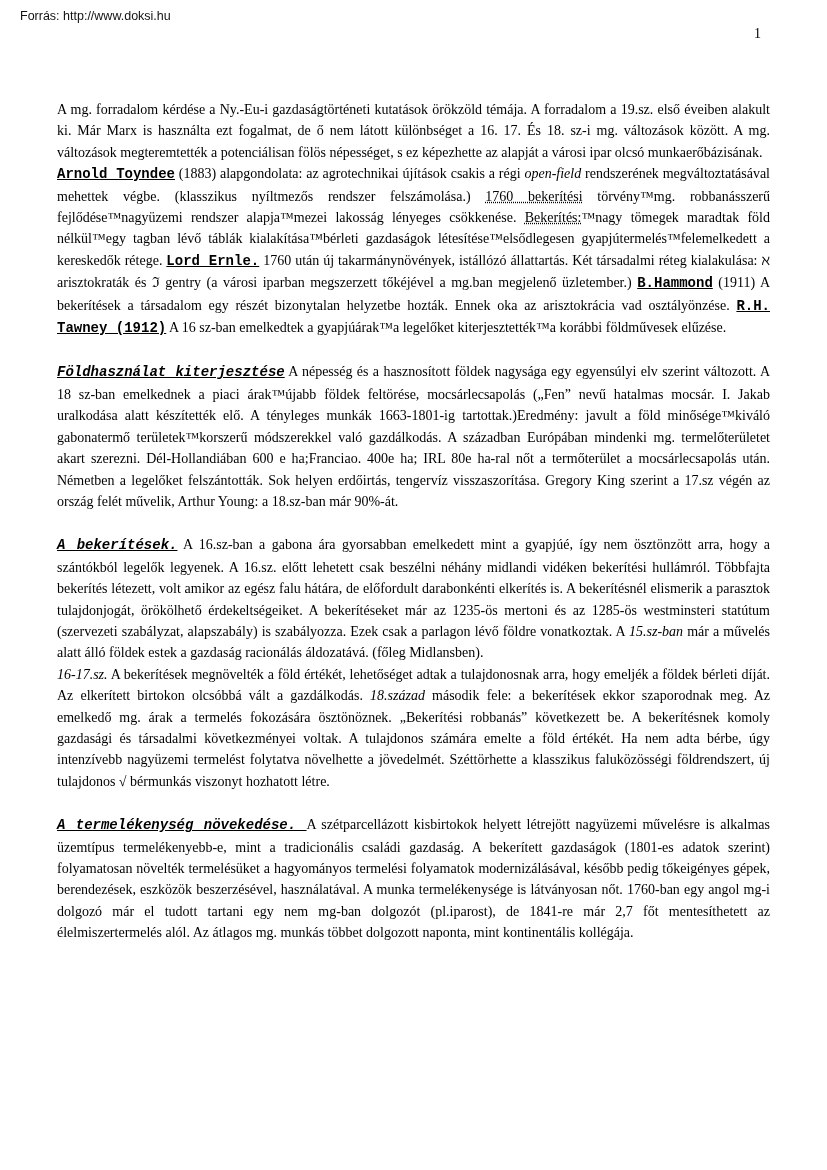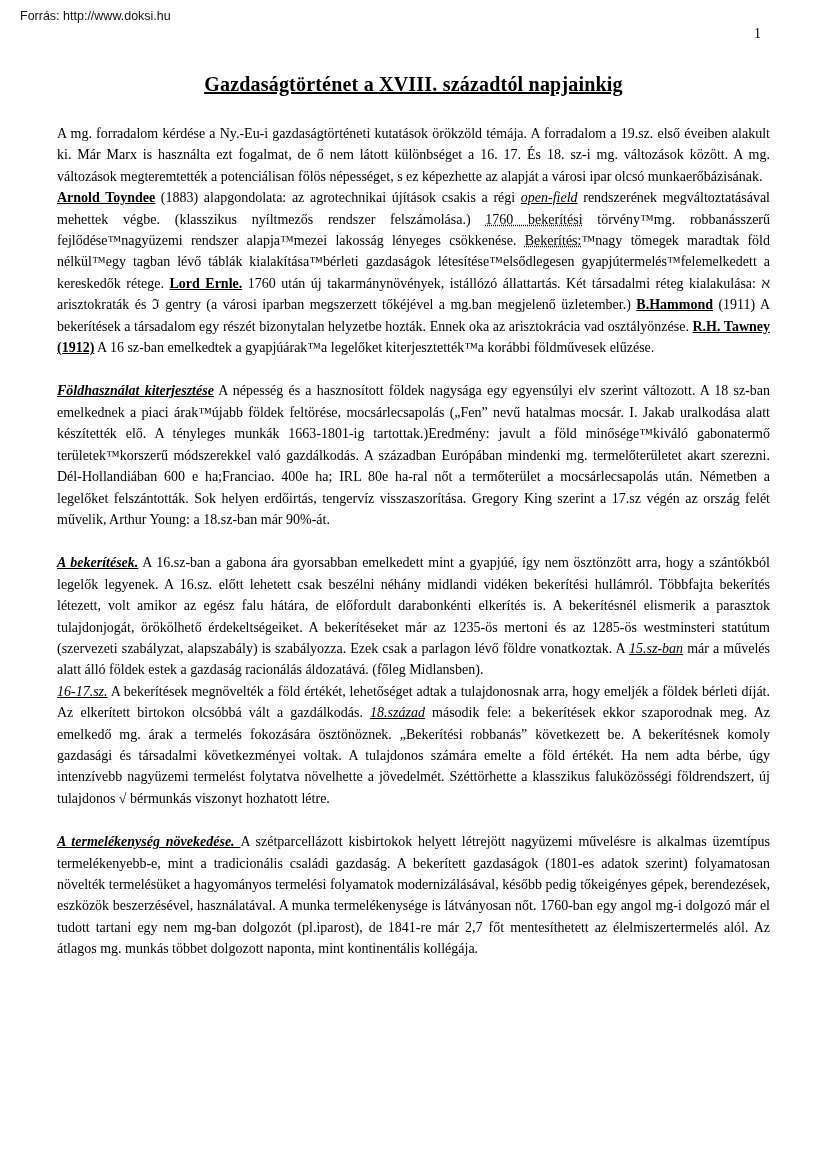--- a/index.html
+++ b/index.html
@@ -48,33 +48,32 @@
   }
   .doc-body {
     margin-top: 27px;
     font-size: 14px;
     line-height: 21.4px;
     text-align: justify;
   }
   .doc-body p.para { margin: 0; }
   .doc-body p.para.gap { margin-top: 22px; }
   
-  .s-b { font-weight: bold; }
-  .s-i { font-style: italic; text-decoration: underline; }
+  .s-b { font-weight: bold; font-family: Liberation Mono, monospace; }
+  .s-i { font-style: italic; }
   .s-u { text-decoration: underline; }
   .s-d { text-decoration: underline; text-decoration-style: dotted; }
 </style>
 </head>
 <body>
 
 <div class="page">
   <div class="source-header">Forrás: http://www.doksi.hu</div>
   <div class="page-number">1</div>
   <div class="content">
-    <h1 class="doc-title">Gazdaságtörténet a XVIII. századtól napjainkig</h1>
     <div class="doc-body">
         <p class="para"><span class="">A mg. forradalom kérdése a Ny.-Eu-i gazdaságtörténeti kutatások örökzöld témája. A forradalom a 19.sz. első éveiben alakult ki. Már Marx is használta ezt fogalmat, de ő nem látott különbséget a 16. 17. És 18. sz-i mg. változások között. A mg. változások megteremtették a potenciálisan fölös népességet, s ez képezhette az alapját a városi ipar olcsó munkaerőbázisának.</span></p>
         <p class="para"><span class="s-b s-u">Arnold Toyndee</span><span class=""> (1883) alapgondolata: az agrotechnikai újítások csakis a régi </span><span class="s-i">open-field</span><span class=""> rendszerének megváltoztatásával mehettek végbe. (klasszikus nyíltmezős rendszer felszámolása.) </span><span class="s-d">1760 bekerítési</span><span class=""> törvény™mg. robbanásszerű fejlődése™nagyüzemi rendszer alapja™mezei lakosság lényeges csökkenése. </span><span class="s-d">Bekerítés:</span><span class="">™nagy tömegek maradtak föld nélkül™egy tagban lévő táblák kialakítása™bérleti gazdaságok létesítése™elsődlegesen gyapjútermelés™felemelkedett a kereskedők rétege. </span><span class="s-b s-u">Lord Ernle.</span><span class=""> 1760 után új takarmánynövények, istállózó állattartás. Két társadalmi réteg kialakulása: ℵ arisztokraták és ℑ gentry (a városi iparban megszerzett tőkéjével a mg.ban megjelenő üzletember.) </span><span class="s-b s-u">B.Hammond</span><span class=""> (1911) A bekerítések a társadalom egy részét bizonytalan helyzetbe hozták. Ennek oka az arisztokrácia vad osztályönzése. </span><span class="s-b s-u">R.H. Tawney (1912)</span><span class=""> A 16 sz-ban emelkedtek a gyapjúárak™a legelőket kiterjesztették™a korábbi földművesek elűzése.</span></p>
         <p class="para gap"><span class="s-b s-i s-u">Földhasználat kiterjesztése</span><span class=""> A népesség és a hasznosított földek nagysága egy egyensúlyi elv szerint változott. A 18 sz-ban emelkednek a piaci árak™újabb földek feltörése, mocsárlecsapolás („Fen” nevű hatalmas mocsár. I. Jakab uralkodása alatt készítették elő. A tényleges munkák 1663-1801-ig tartottak.)Eredmény: javult a föld minősége™kiváló gabonatermő területek™korszerű módszerekkel való gazdálkodás. A században Európában mindenki mg. termelőterületet akart szerezni. Dél-Hollandiában 600 e ha;Franciao. 400e ha; IRL 80e ha-ral nőt a termőterület a mocsárlecsapolás után. Németben a legelőket felszántották. Sok helyen erdőirtás, tengervíz visszaszorítása. Gregory King szerint a 17.sz végén az ország felét művelik, Arthur Young: a 18.sz-ban már 90%-át.</span></p>
         <p class="para gap"><span class="s-b s-i s-u">A bekerítések.</span><span class=""> A 16.sz-ban a gabona ára gyorsabban emelkedett mint a gyapjúé, így nem ösztönzött arra, hogy a szántókból legelők legyenek. A 16.sz. előtt lehetett csak beszélni néhány midlandi vidéken bekerítési hullámról. Többfajta bekerítés létezett, volt amikor az egész falu hátára, de előfordult darabonkénti elkerítés is. A bekerítésnél elismerik a parasztok tulajdonjogát, örökölhető érdekeltségeiket. A bekerítéseket már az 1235-ös mertoni és az 1285-ös westminsteri statútum (szervezeti szabályzat, alapszabály) is szabályozza. Ezek csak a parlagon lévő földre vonatkoztak. A </span><span class="s-i">15.sz-ban</span><span class=""> már a művelés alatt álló földek estek a gazdaság racionálás áldozatává. (főleg Midlansben).</span></p>
         <p class="para"><span class="s-i">16-17.sz.</span><span class=""> A bekerítések megnövelték a föld értékét, lehetőséget adtak a tulajdonosnak arra, hogy emeljék a földek bérleti díját. Az elkerített birtokon olcsóbbá vált a gazdálkodás. </span><span class="s-i">18.század</span><span class=""> második fele: a bekerítések ekkor szaporodnak meg. Az emelkedő mg. árak a termelés fokozására ösztönöznek. „Bekerítési robbanás” következett be. A bekerítésnek komoly gazdasági és társadalmi következményei voltak. A tulajdonos számára emelte a föld értékét. Ha nem adta bérbe, úgy intenzívebb nagyüzemi termelést folytatva növelhette a jövedelmét. Széttörhette a klasszikus faluközösségi földrendszert, új tulajdonos √ bérmunkás viszonyt hozhatott létre.</span></p>
         <p class="para gap"><span class="s-b s-i s-u">A termelékenység növekedése. </span><span class=""> A szétparcellázott kisbirtokok helyett létrejött nagyüzemi művelésre is alkalmas üzemtípus termelékenyebb-e, mint a tradicionális családi gazdaság. A bekerített gazdaságok (1801-es adatok szerint) folyamatosan növelték termelésüket a hagyományos termelési folyamatok modernizálásával, később pedig tőkeigényes gépek, berendezések, eszközök beszerzésével, használatával. A munka termelékenysége is látványosan nőt. 1760-ban egy angol mg-i dolgozó már el tudott tartani egy nem mg-ban dolgozót (pl.iparost), de 1841-re már 2,7 főt mentesíthetett az élelmiszertermelés alól. Az átlagos mg. munkás többet dolgozott naponta, mint kontinentális kollégája.</span></p>
       </div>
   </div>
 </div>

